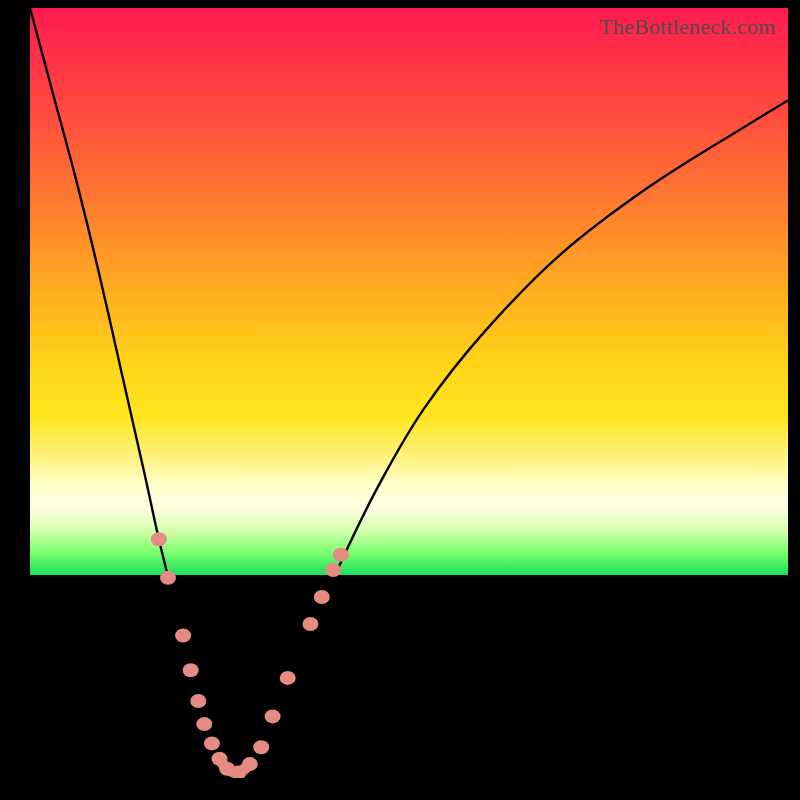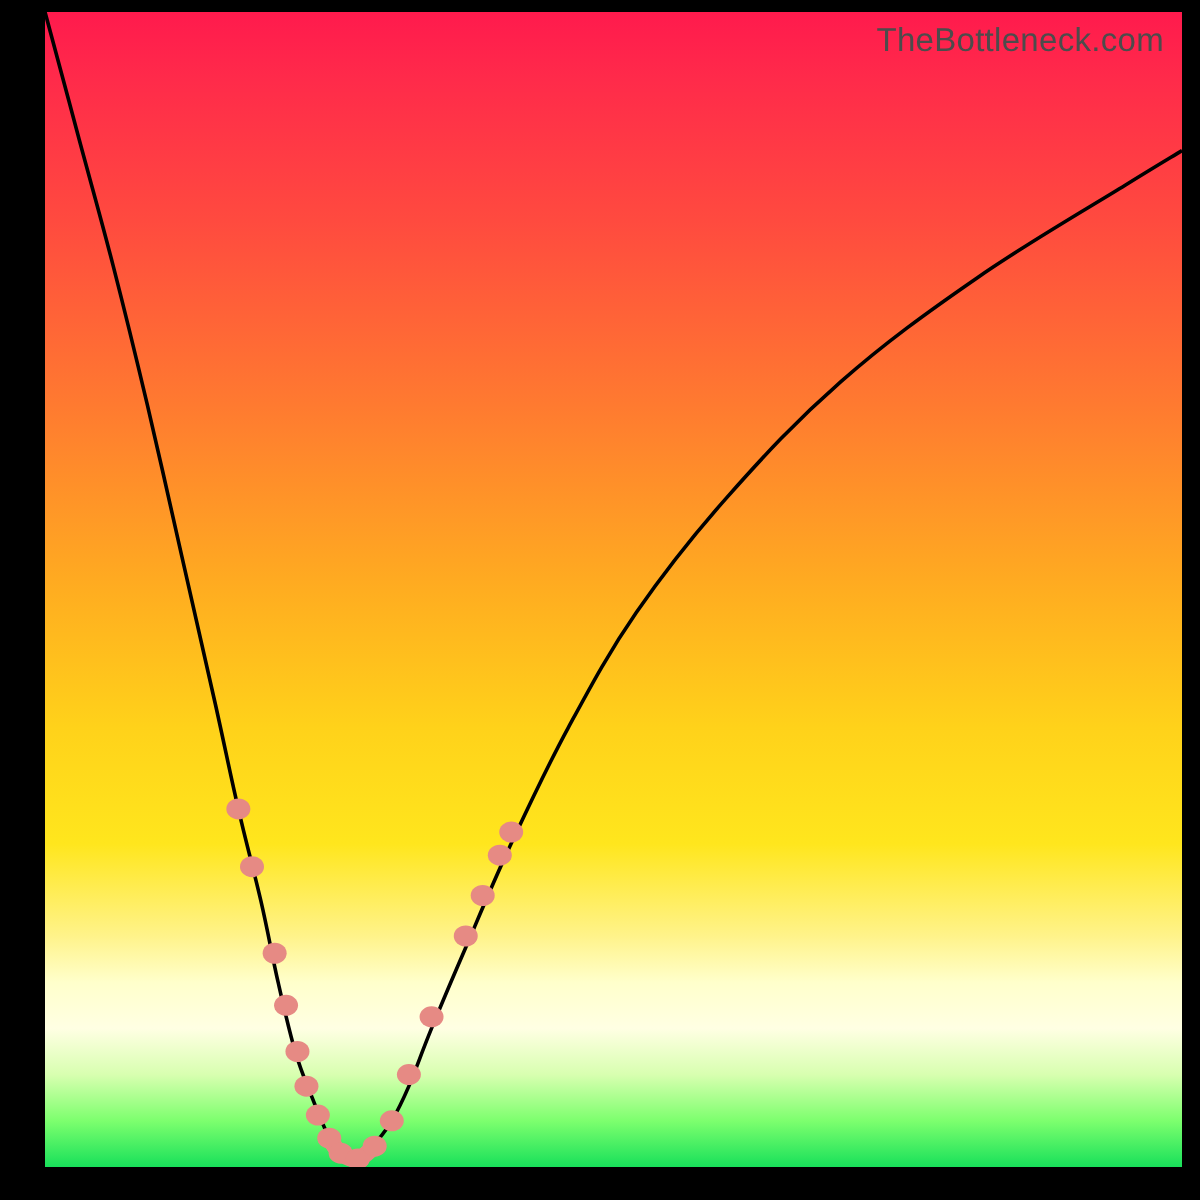--- a/index.html
+++ b/index.html
@@ -15,38 +15,39 @@
     position: relative;
     width: 800px;
     height: 800px;
     background: #000;
   }
   .plot {
     position: absolute;
     left: 30px;
     top: 8px;
     width: 758px;
-    height: 770px;
+    height: 567px;
     
     background: linear-gradient(
       to bottom,
       #ff1a4d 0%,
       #ff2b4a 6%,
       #ff4a3f 18%,
       #ff7a30 34%,
       #ffad20 50%,
       #ffd21a 62%,
       #ffe61d 72%,
       #fff38a 80%,
       #ffffcb 84%,
       #ffffe3 88%,
       #d8ffb0 92%,
       #7dff6e 96%,
       #18e05a 100%
     );
+    font-family: Liberation Serif, serif;
   }
   .watermark {
     position: absolute;
     top: 6px;
     right: 12px;
     color: #4c4c4c;
     font-size: 22px;
     font-weight: 500;
     letter-spacing: 0.2px;
     z-index: 5;

